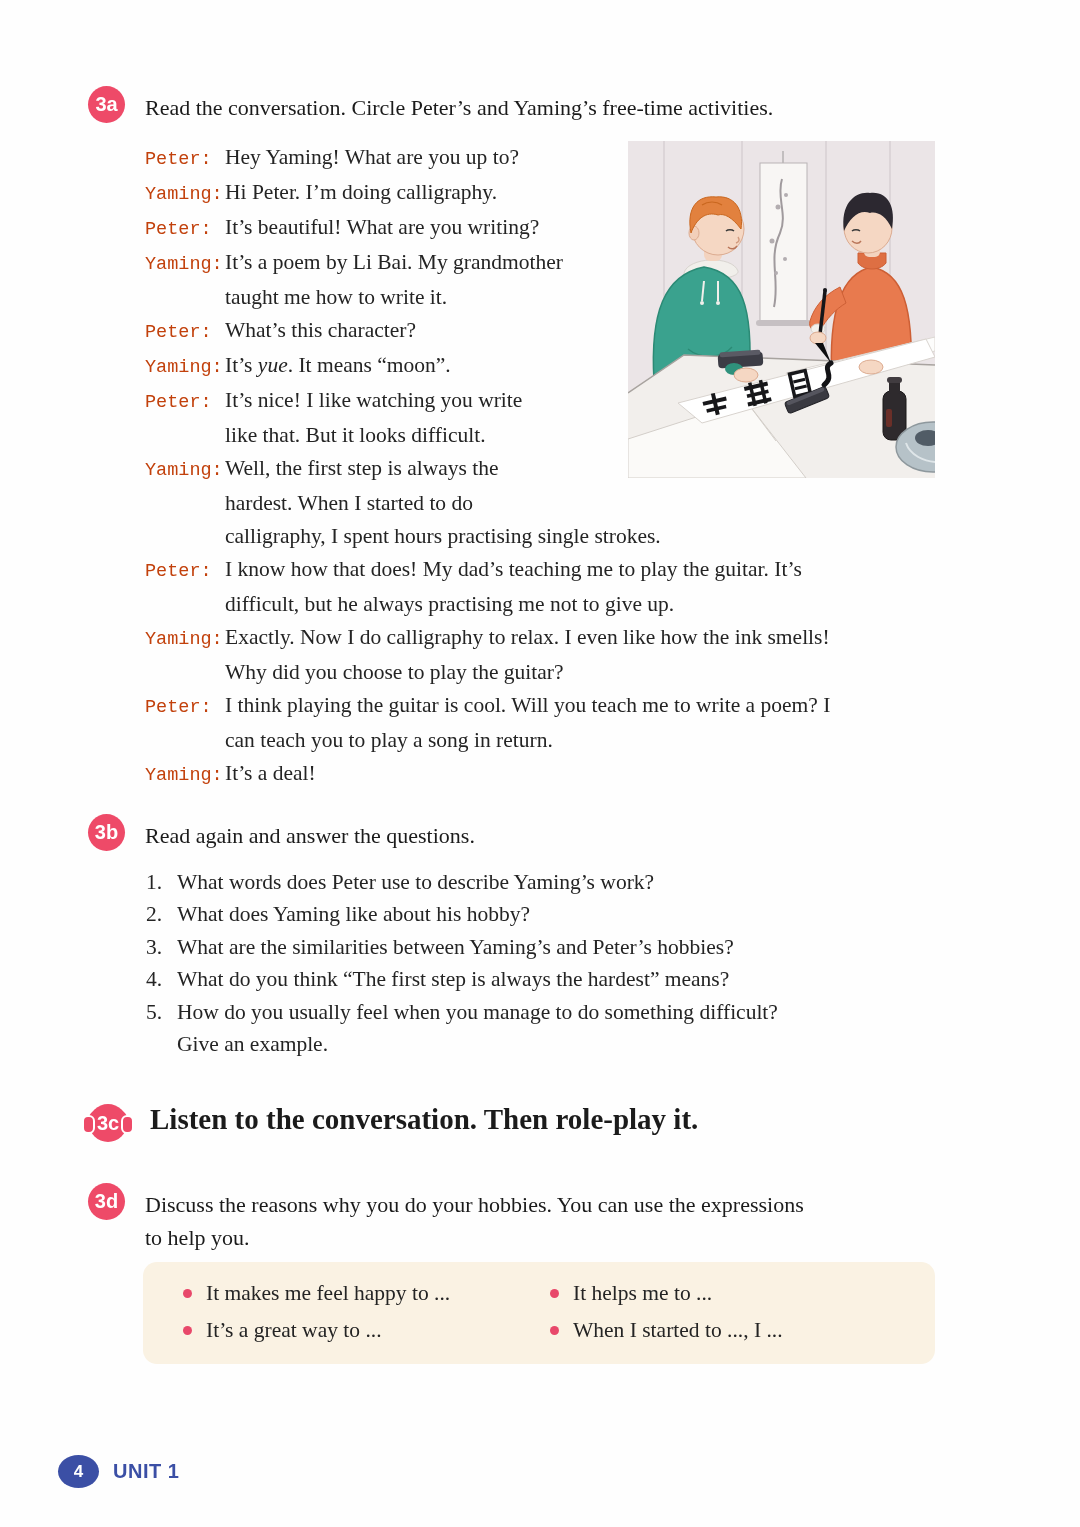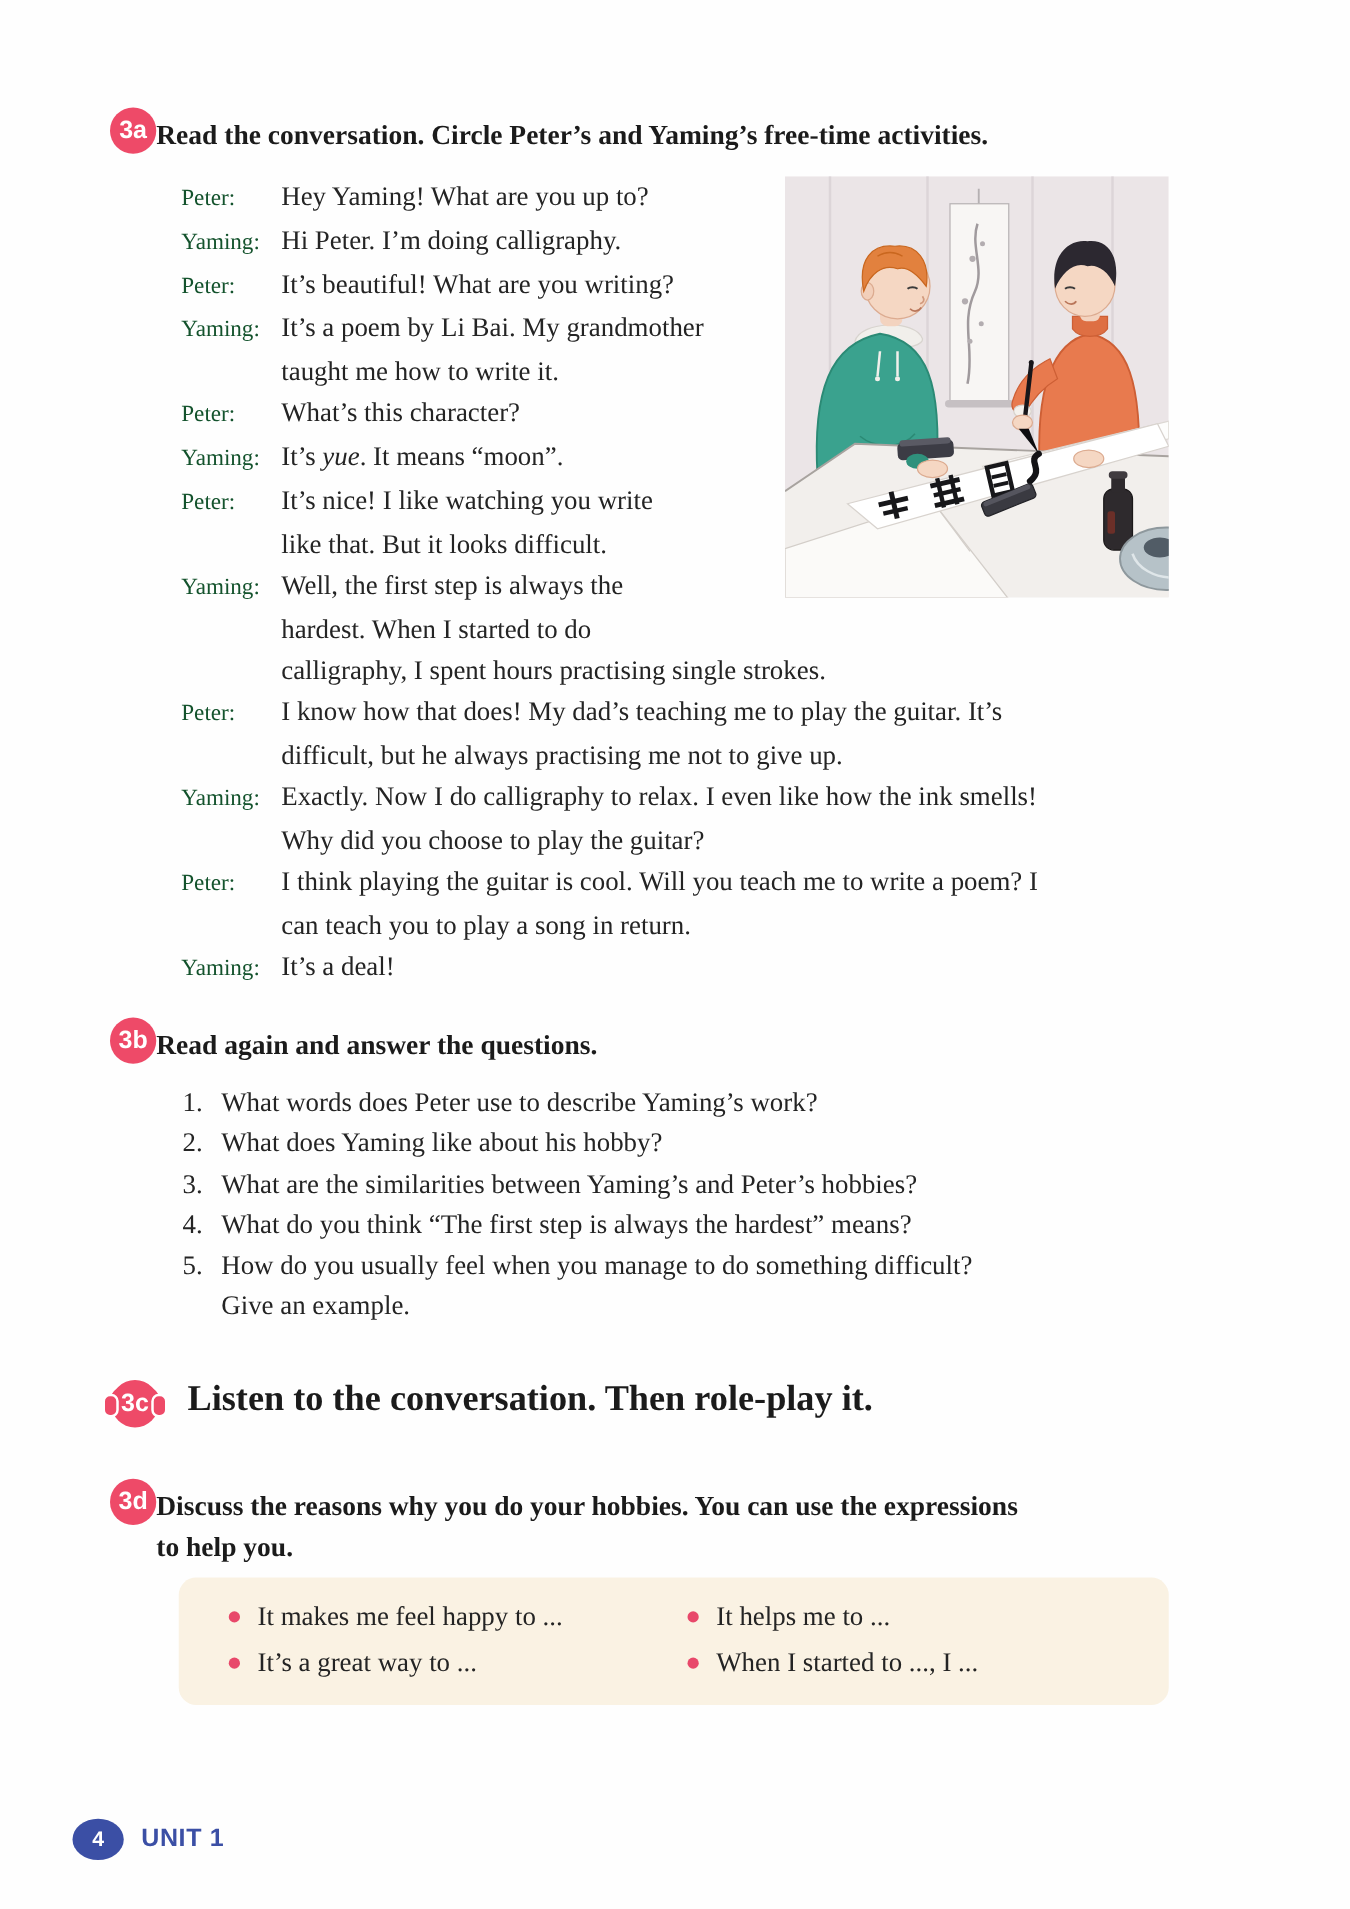--- a/index.html
+++ b/index.html
@@ -1,34 +1,34 @@
 <!DOCTYPE html>
 <html><head>
 <meta charset="utf-8">
 <style>
   html,body{margin:0;padding:0;background:#ffffff;}
   .page{
     position:relative;width:1080px;height:1527px;background:#fefefe;
     font-family:"Liberation Serif", serif;color:#242424;overflow:hidden;
   }
   
-  .act{position:absolute;left:88px;display:flex;align-items:flex-start;justify-content:flex-end;}
+  .act{position:absolute;left:88px;display:flex;gap:20px;align-items:flex-start;justify-content:flex-end;}
   .badge{
     flex:0 0 auto;display:flex;align-items:center;justify-content:center;
     width:37px;height:37px;border-radius:50%;background:#ee4a68;color:#fff;
     font-family:"Liberation Sans", sans-serif;font-weight:bold;font-size:20px;
   }
   .act-title{
-    margin:5px 0 0 0;font-size:22px;line-height:33px;font-weight:bold;color:#1b1b1b;
+    margin:5px 0 0 0;font-size:22px;line-height:33px;font-weight:normal;color:#1b1b1b;
     font-family:"Liberation Serif", serif;max-width:810px;
   }
   
   .convo{position:absolute;left:145px;top:141px;width:800px;font-size:21.5px;line-height:33px;}
   .c-row{display:flex;align-items:baseline;}
-  .spk{flex:0 0 80px;font-family:Liberation Serif, serif;font-size:18.5px;color:#14532d;}
+  .spk{flex:0 0 80px;font-family:Liberation Mono, monospace;font-size:18.5px;color:#c2410c;}
   .txt{flex:1;}
   .txt em{font-style:italic;}
   
   .illu-wrap{position:absolute;left:628px;top:141px;width:307px;height:337px;}
   .illu-wrap svg{display:block;}
   
   .questions{position:absolute;left:146px;top:866px;width:800px;font-size:21.5px;line-height:32.4px;}
   .q-row{display:flex;}
   .q-num{flex:0 0 31px;}
   

